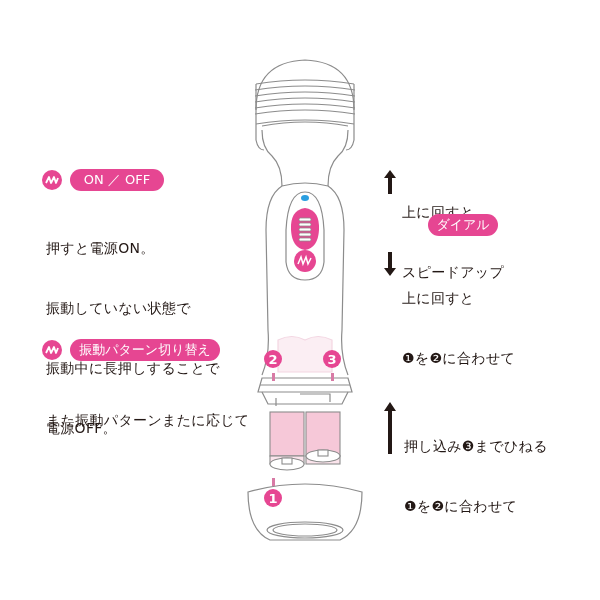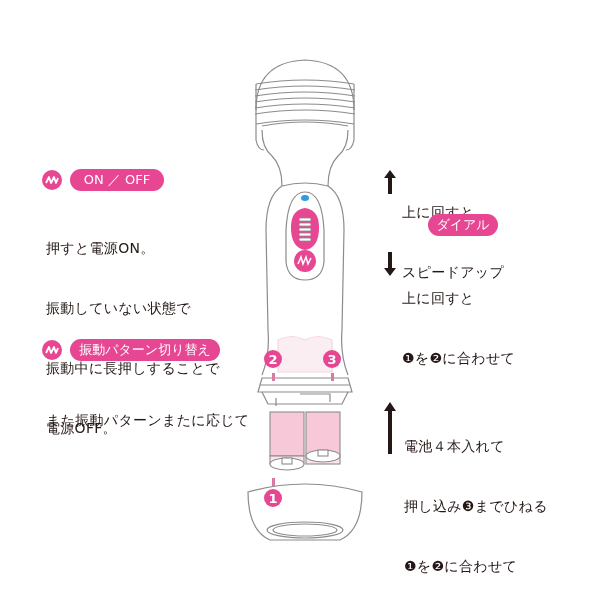--- a/index.html
+++ b/index.html
@@ -52,21 +52,20 @@
   </svg>
 <div class="abs txt" style="left:402px;top:248px;">
   <div>上に回すと</div>
   <div>❶を❷に合わせて</div>
 </div>
 
 <svg class="abs" style="left:384px;top:402px;" width="12" height="52" viewBox="0 0 12 52">
     <path d="M6 0 L12 9 L8 9 L8 52 L4 52 L4 9 L0 9 Z" fill="#231815"></path>
   </svg>
 <div class="abs txt" style="left:404px;top:396px;">
-  <div>電池４本入れて</div>
   <div>押し込み❸までひねる</div>
   <div>❶を❷に合わせて</div>
 </div>
 
 <svg class="abs" style="left:0;top:0;" width="600" height="600" viewBox="0 0 600 600">
   <g fill="none" stroke="#8c8c8c" stroke-width="1.2">
 
     <path d="M256 110 Q256 62 305 60 Q354 62 354 110"></path>
 
     <path d="M256 84 Q305 76 354 84"></path>

